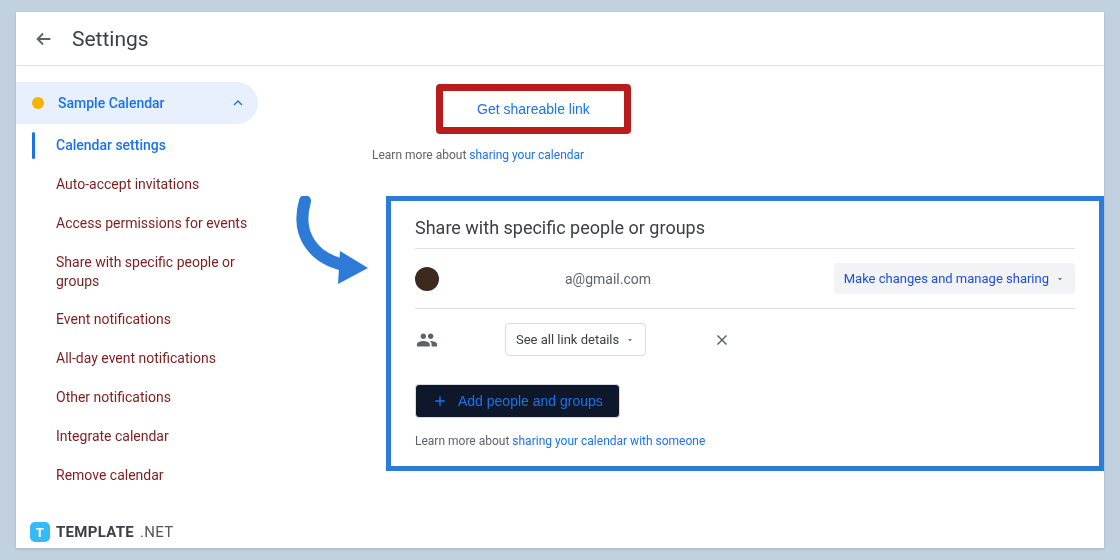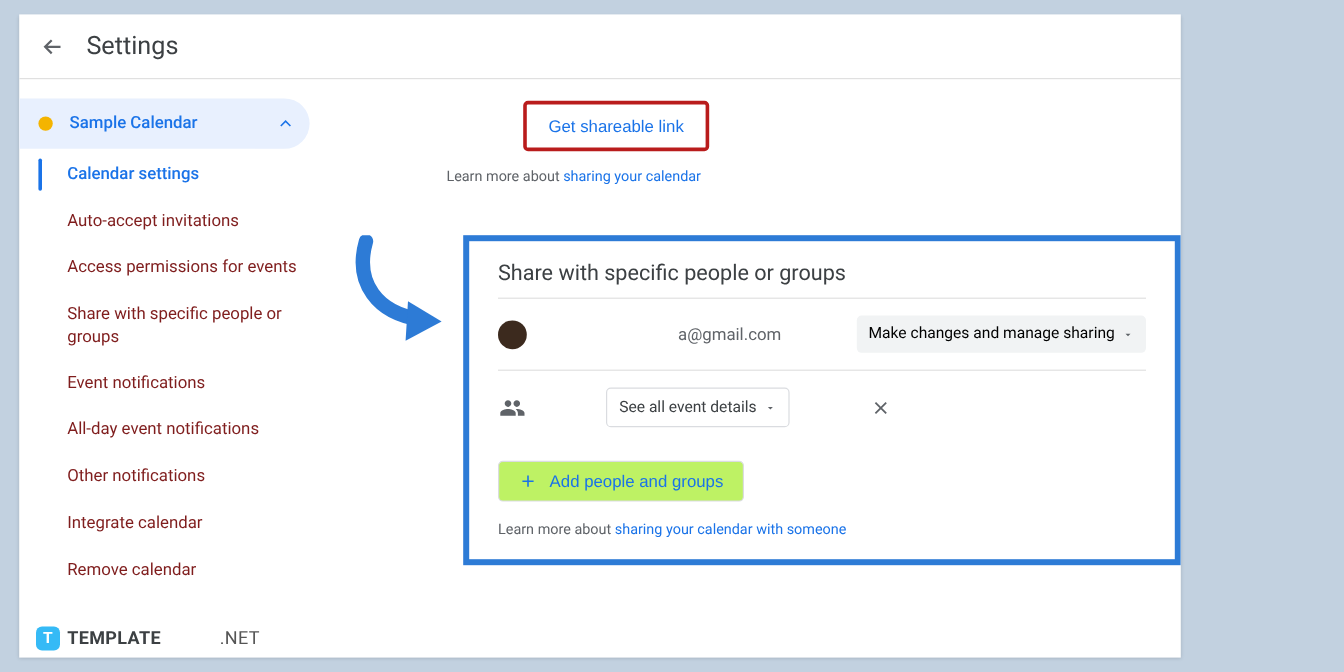--- a/index.html
+++ b/index.html
@@ -7,21 +7,21 @@
     font-family: 'Google Sans', Roboto, Arial, sans-serif;
     background: #c2d1e0;
     width: 1120px;
     height: 560px;
     overflow: hidden;
     position: relative;
   }
   .page-frame {
     position: absolute;
     left: 16px; top: 12px;
-    width: 968px; height: 536px;
+    width: 1088px; height: 536px;
     background: #fff;
     box-shadow: 0 1px 3px rgba(0,0,0,0.15);
     overflow: hidden;
   }
   .header {
     height: 54px;
     display: flex;
     align-items: center;
     padding: 0 16px;
     border-bottom: 1px solid #e0e0e0;
@@ -90,25 +90,25 @@
     border-radius: 2px;
   }
   .main {
     flex: 1;
     padding: 18px 18px 0 0;
     position: relative;
   }
   .share-link-btn {
     margin-left: 170px;
     display: inline-block;
-    border: 3px solid #b91c1c;
+    border: 7px solid #b91c1c;
     color: #1a73e8;
     font-size: 14px;
     font-weight: 500;
-    padding: 10px 18px;
+    padding: 10px 34px;
     border-radius: 4px;
     background: #fff;
     cursor: pointer;
   }
   .learn-more {
     margin-left: 106px;
     margin-top: 14px;
     font-size: 12px;
     color: #5f6368;
   }
@@ -148,21 +148,21 @@
     width: 24px; height: 24px;
     margin-right: 18px;
     color: #5f6368;
     display: flex; align-items:center; justify-content:center;
     flex-shrink: 0;
   }
   .email { flex: 1; color: #3c4043; }
   .email.partial { color: #5f6368; padding-left: 60px;}
   .perm-select {
     background: #f1f3f4;
-    color: #000000;
+    color: #1d4ed8;
     font-size: 13px;
     padding: 8px 10px;
     border-radius: 4px;
     display: flex;
     align-items: center;
     gap: 6px;
     cursor: pointer;
   }
   .perm-select.white { background: #fff; border: 1px solid #dadce0; color:#3c4043; }
   .close-x {
@@ -177,21 +177,21 @@
     margin-top: 14px;
     display: inline-flex;
     align-items: center;
     gap: 10px;
     border: 1px solid #dadce0;
     color: #1a73e8;
     font-size: 14px;
     font-weight: 500;
     padding: 8px 16px;
     border-radius: 4px;
-    background: #bef264;
+    background: #0f172a;
     cursor: pointer;
   }
   .learn-box {
     margin-top: 16px;
     font-size: 12px;
     color: #5f6368;
   }
   .learn-box .link { color: #1a73e8; cursor: pointer; }
   .arrow-annotation {
     position: absolute;
@@ -212,21 +212,21 @@
     z-index: 10;
   }
   .watermark .logo {
     width: 20px; height: 20px;
     background: #35baf6;
     border-radius: 5px;
     color: #fff;
     display: flex; align-items:center; justify-content:center;
     font-size: 13px;
   }
-  .watermark .thin { font-weight: 400; color:#555;margin-left:43px; }
+  .watermark .thin { font-weight: 400; color:#555; }
   svg { display: block; }
 </style>
 </head>
 <body>
 
 <div class="page-frame">
 
   <div class="header">
     <div class="back-icon">
       <svg width="22" height="22" viewBox="0 0 24 24" fill="none" stroke="#5f6368" stroke-width="2">
@@ -287,21 +287,21 @@
           </div>
         </div>
 
         <div class="share-row" style="border-bottom:none">
           <div class="group-icon">
             <svg width="22" height="22" viewBox="0 0 24 24" fill="#5f6368">
                 <path d="M16 11c1.66 0 3-1.34 3-3s-1.34-3-3-3-3 1.34-3 3 1.34 3 3 3zm-8 0c1.66 0 3-1.34 3-3S9.66 5 8 5 5 6.34 5 8s1.34 3 3 3zm0 2c-2.33 0-7 1.17-7 3.5V19h14v-2.5c0-2.33-4.67-3.5-7-3.5zm8 0c-.29 0-.62.02-.97.05 1.16.84 1.97 1.97 1.97 3.45V19h6v-2.5c0-2.33-4.67-3.5-7-3.5z"></path>
               </svg>
           </div>
           <div class="perm-select white">
-            <span>See all event details</span>
+            <span>See all link details</span>
             <svg width="10" height="10" viewBox="0 0 24 24">
                 <path d="M7 10l5 5 5-5z" fill="#5f6368"></path>
               </svg>
           </div>
           <div class="close-x">
             <svg width="18" height="18" viewBox="0 0 24 24" fill="none" stroke="#5f6368" stroke-width="2">
                 <path d="M18 6L6 18M6 6l12 12"></path>
               </svg>
           </div>
         </div>

